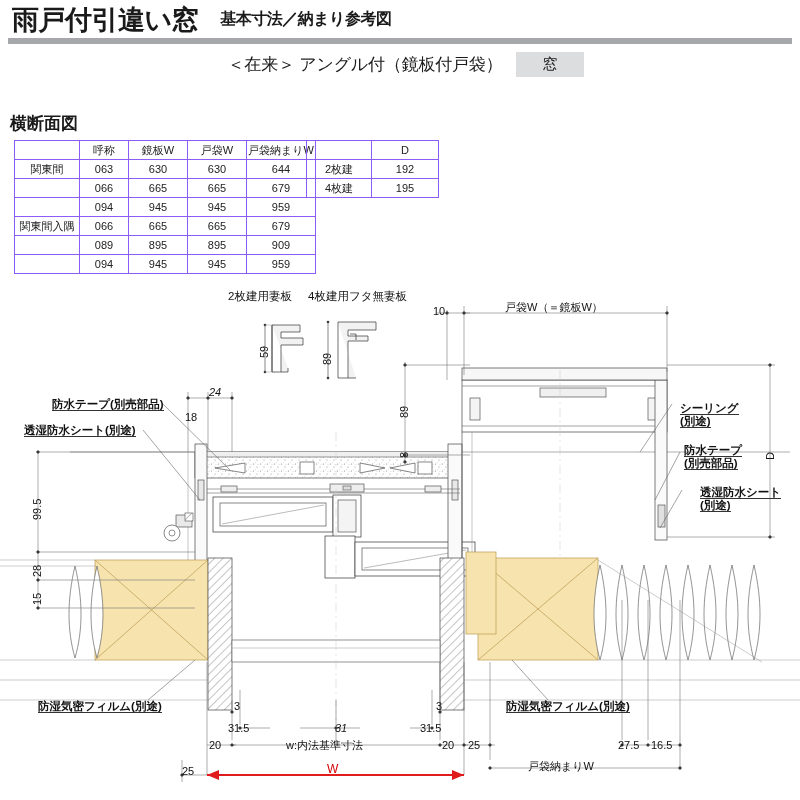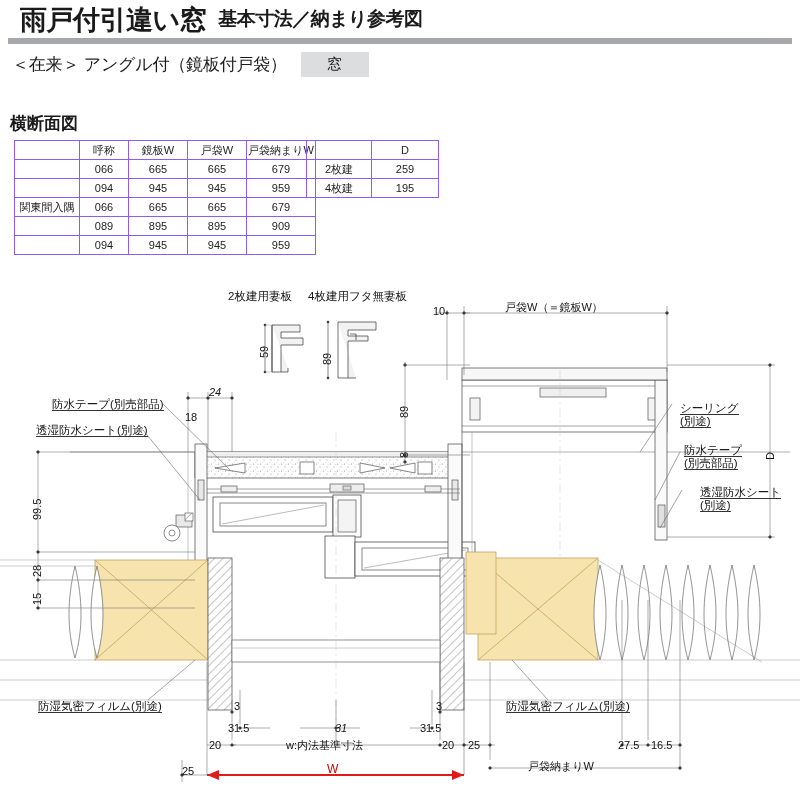--- a/index.html
+++ b/index.html
@@ -1,25 +1,25 @@
 <!DOCTYPE html>
 <html><head>
 <meta charset="utf-8">
 <style>
   html,body{margin:0;padding:0;background:#fff;}
   body{width:800px;height:800px;position:relative;overflow:hidden;
        font-family:"Liberation Sans","DejaVu Sans",sans-serif;color:#1a1a1a;}
 
   
   #header-block{position:absolute;left:0;top:0;width:800px;}
-  #title-row{display:flex;align-items:center;gap:12px;padding:6px 0 0 20px;}
+  #title-row{display:flex;align-items:center;gap:22px;padding:6px 0 0 12px;}
   #doc-title{font-size:27px;font-weight:bold;letter-spacing:-0.5px;line-height:1.05;}
-  #doc-subtitle{font-size:19px;font-weight:bold;letter-spacing:-0.5px;padding-bottom:2px;}
+  #doc-subtitle{font-size:16px;font-weight:bold;letter-spacing:-0.5px;padding-bottom:2px;}
   #title-rule{margin:4px 8px 0 8px;height:6px;background:#a6a8ab;}
-  #variant-row{display:flex;align-items:center;gap:0;padding:8px 0 0 12px;}
+  #variant-row{display:flex;align-items:center;gap:0;padding:8px 0 0 12px;justify-content:center;}
   #variant-text{font-size:17px;letter-spacing:-0.2px;}
   #variant-badge{margin-left:14px;background:#dcdddf;font-size:15px;
                  padding:3px 26px;letter-spacing:1px;}
   #section-label{position:absolute;left:10px;top:112px;font-size:17px;font-weight:bold;}
 
   
   table{border-collapse:collapse;font-size:11px;}
   table td,table th{border:1px solid #8b5cf6;text-align:center;font-weight:normal;
                     height:16px;color:#222;}
   #tbl-main{position:absolute;left:14px;top:140px;}
@@ -30,21 +30,21 @@
   #tbl-main td.c4{width:66px;}
   #tbl-d{position:absolute;left:306px;top:140px;}
   #tbl-d td{width:62px;}
   #tbl-d td.dv{width:64px;}
 
   
   #drawing{position:absolute;left:0;top:0;width:800px;height:800px;}
   .dimtxt{position:absolute;font-size:11px;color:#111;white-space:nowrap;}
   .dimtxt.v{transform:rotate(-90deg);transform-origin:left top;}
   .note{position:absolute;font-size:11.5px;color:#111;white-space:nowrap;line-height:1.15;}
-  .note u{text-decoration:none;border-bottom:1px solid #333;}
+  .note u{text-decoration:none;border-bottom:1px solid #333;font-weight:bold;}
   .dimtxt.red{color:#d40000;font-size:12px;}
 </style>
 </head>
 <body>
 
 <div id="header-block">
   <div id="title-row">
     <div id="doc-title">雨戸付引違い窓</div>
     <div id="doc-subtitle">基本寸法／納まり参考図</div>
   </div>
@@ -59,20 +59,27 @@
 <table id="tbl-main">
   <tbody>
       <tr>
     <td class="lbl"></td>
     <td class="c1">呼称</td>
     <td class="c2">鏡板W</td>
     <td class="c3">戸袋W</td>
     <td class="c4">戸袋納まりW</td>
   </tr>
   <tr>
+    <td class="lbl">関東間</td>
+    <td>063</td>
+    <td>630</td>
+    <td>630</td>
+    <td>644</td>
+  </tr>
+  <tr>
     <td class="lbl"></td>
     <td>066</td>
     <td>665</td>
     <td>665</td>
     <td>679</td>
   </tr>
   <tr>
     <td class="lbl"></td>
     <td>094</td>
     <td>945</td>
@@ -104,21 +111,21 @@
   </table>
 
 <table id="tbl-d">
   <tbody>
       <tr>
     <td></td>
     <td class="dv">D</td>
   </tr>
   <tr>
     <td>2枚建</td>
-    <td class="dv">259</td>
+    <td class="dv">192</td>
   </tr>
   <tr>
     <td>4枚建</td>
     <td class="dv">195</td>
   </tr>
 </tbody>
   </table>
 
 <svg id="drawing" viewBox="0 0 800 800">
   <defs>
@@ -409,21 +416,21 @@
 <div class="dimtxt" style="left:618px;top:739px;">27.5</div>
 <div class="dimtxt" style="left:651px;top:739px;">16.5</div>
 
 <div class="dimtxt" style="left:182px;top:765px;">25</div>
 <div class="dimtxt red" style="left:327px;top:762px;">W</div>
 <div class="dimtxt" style="left:528px;top:759px;">戸袋納まりW</div>
 
 <div class="note" style="left:52px;top:398px;">
   <u>防水テープ(別売部品)</u>
 </div>
-<div class="note" style="left:36px;top:424px;">
+<div class="note" style="left:24px;top:424px;">
   <u>透湿防水シート(別途)</u>
 </div>
 
 <div class="note" style="left:680px;top:402px;">
   <u>シーリング</u><br>
   <u>(別途)</u>
 </div>
 <div class="note" style="left:684px;top:444px;">
   <u>防水テープ</u><br>
   <u>(別売部品)</u>

